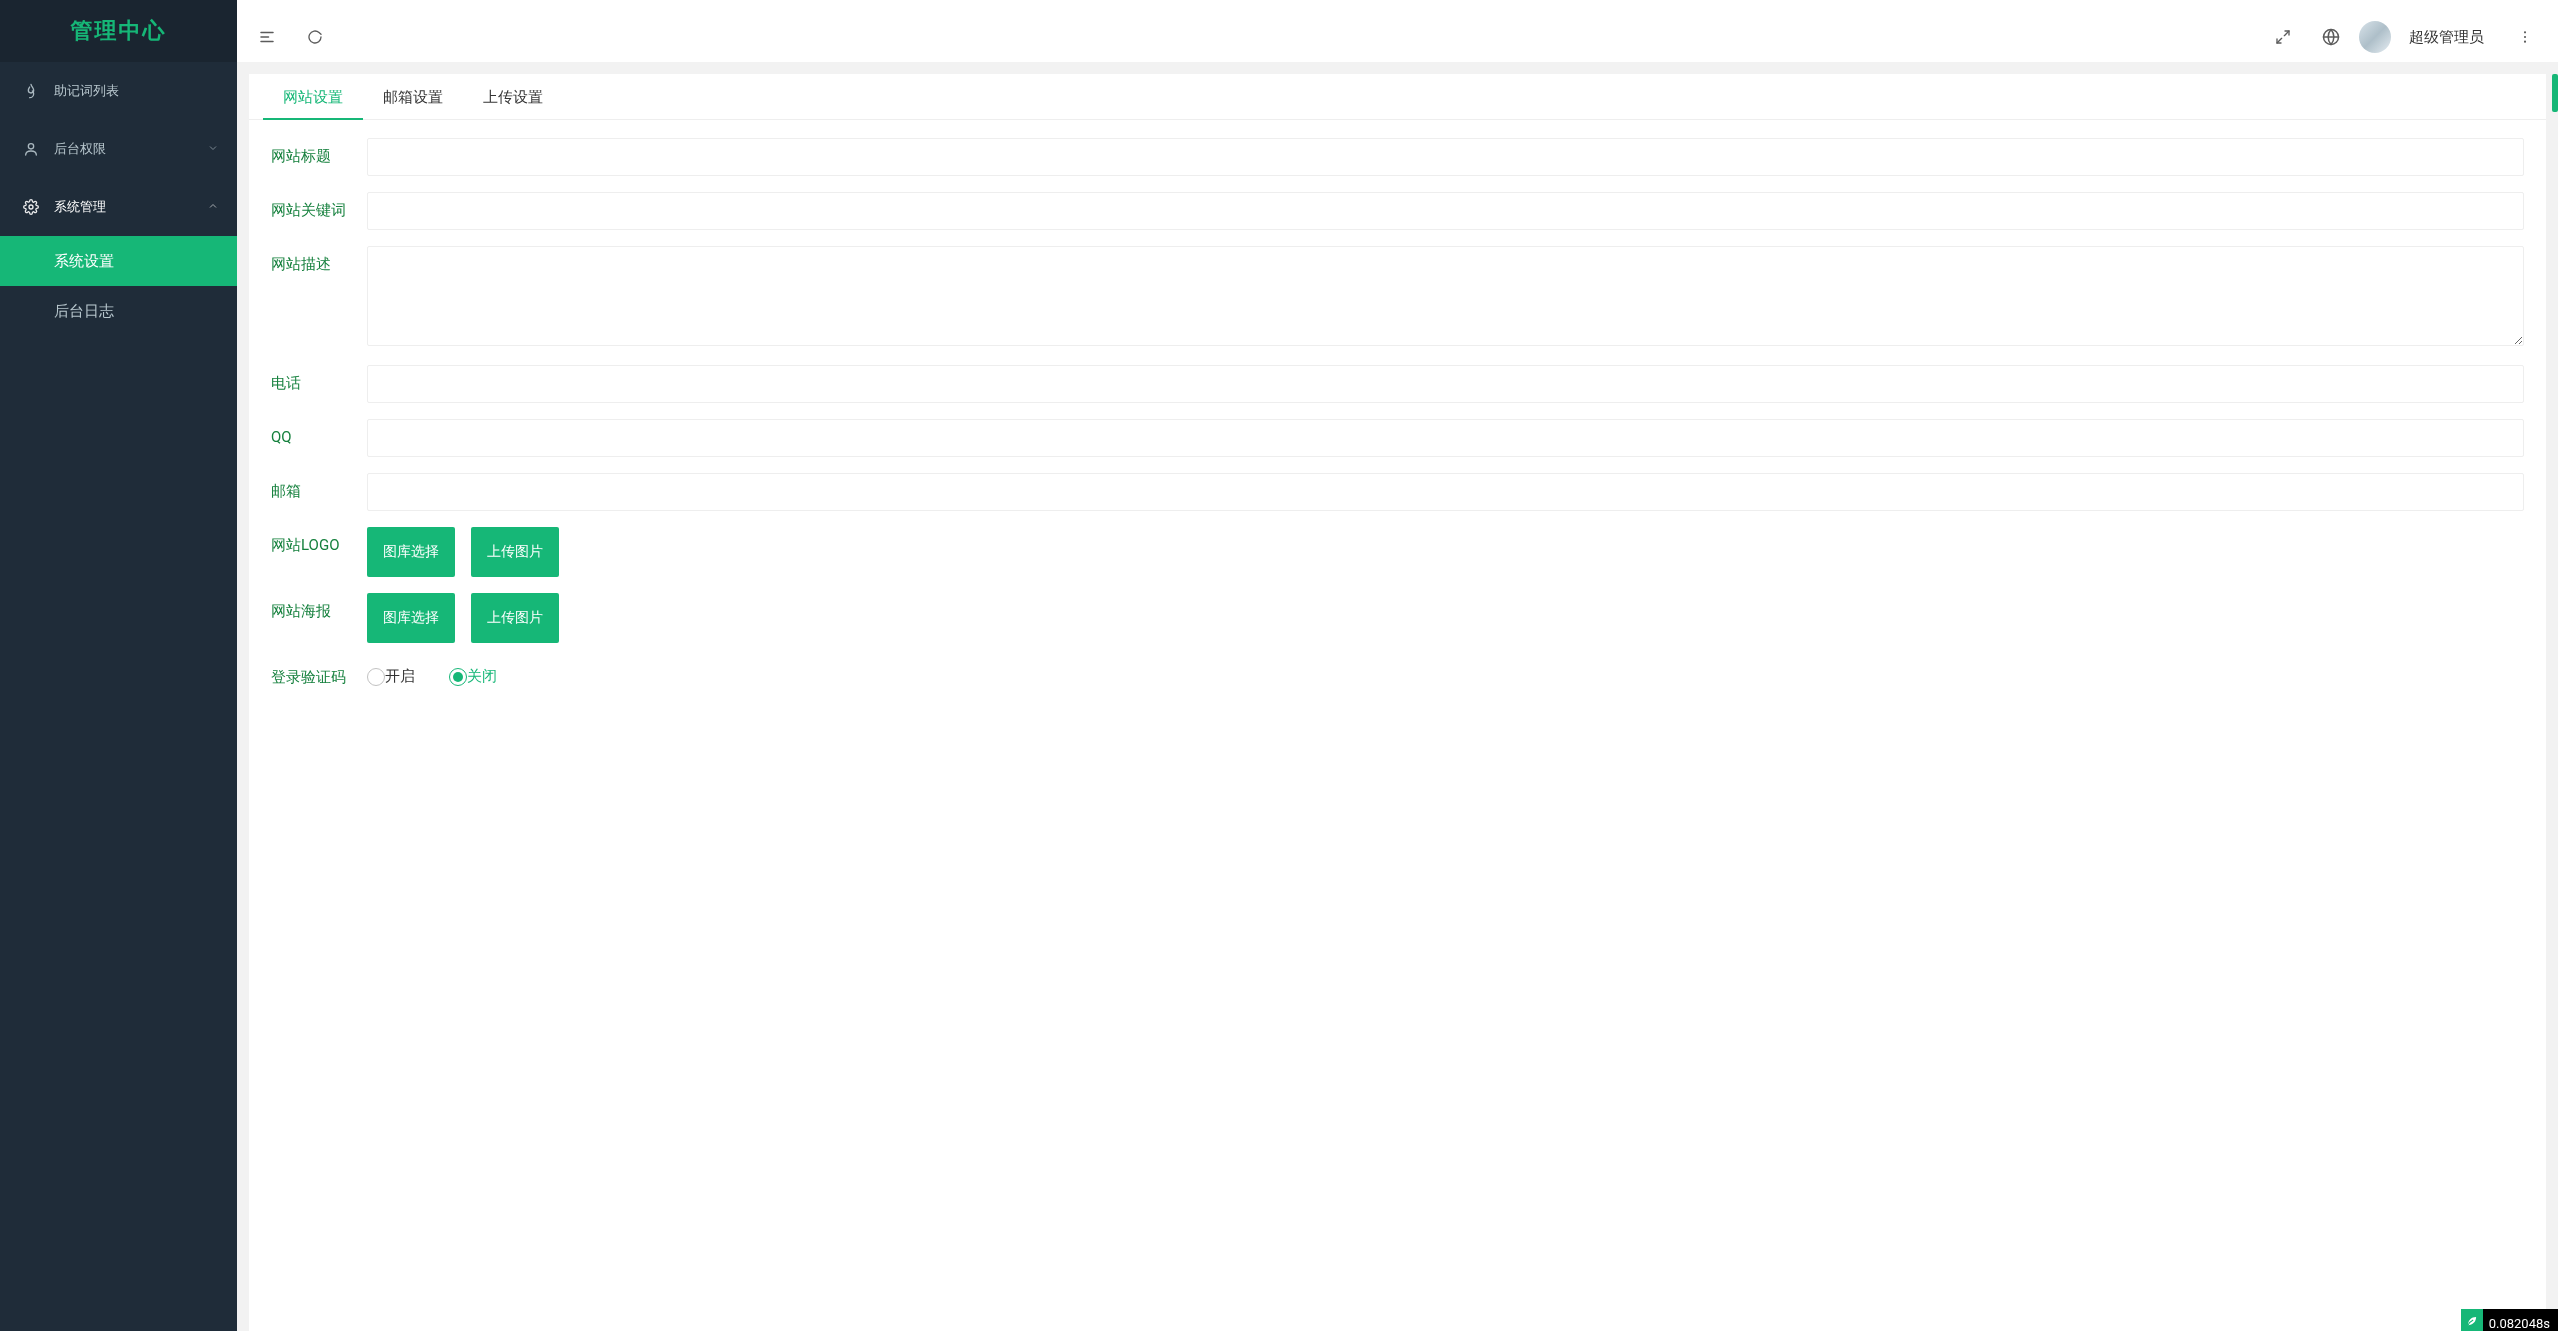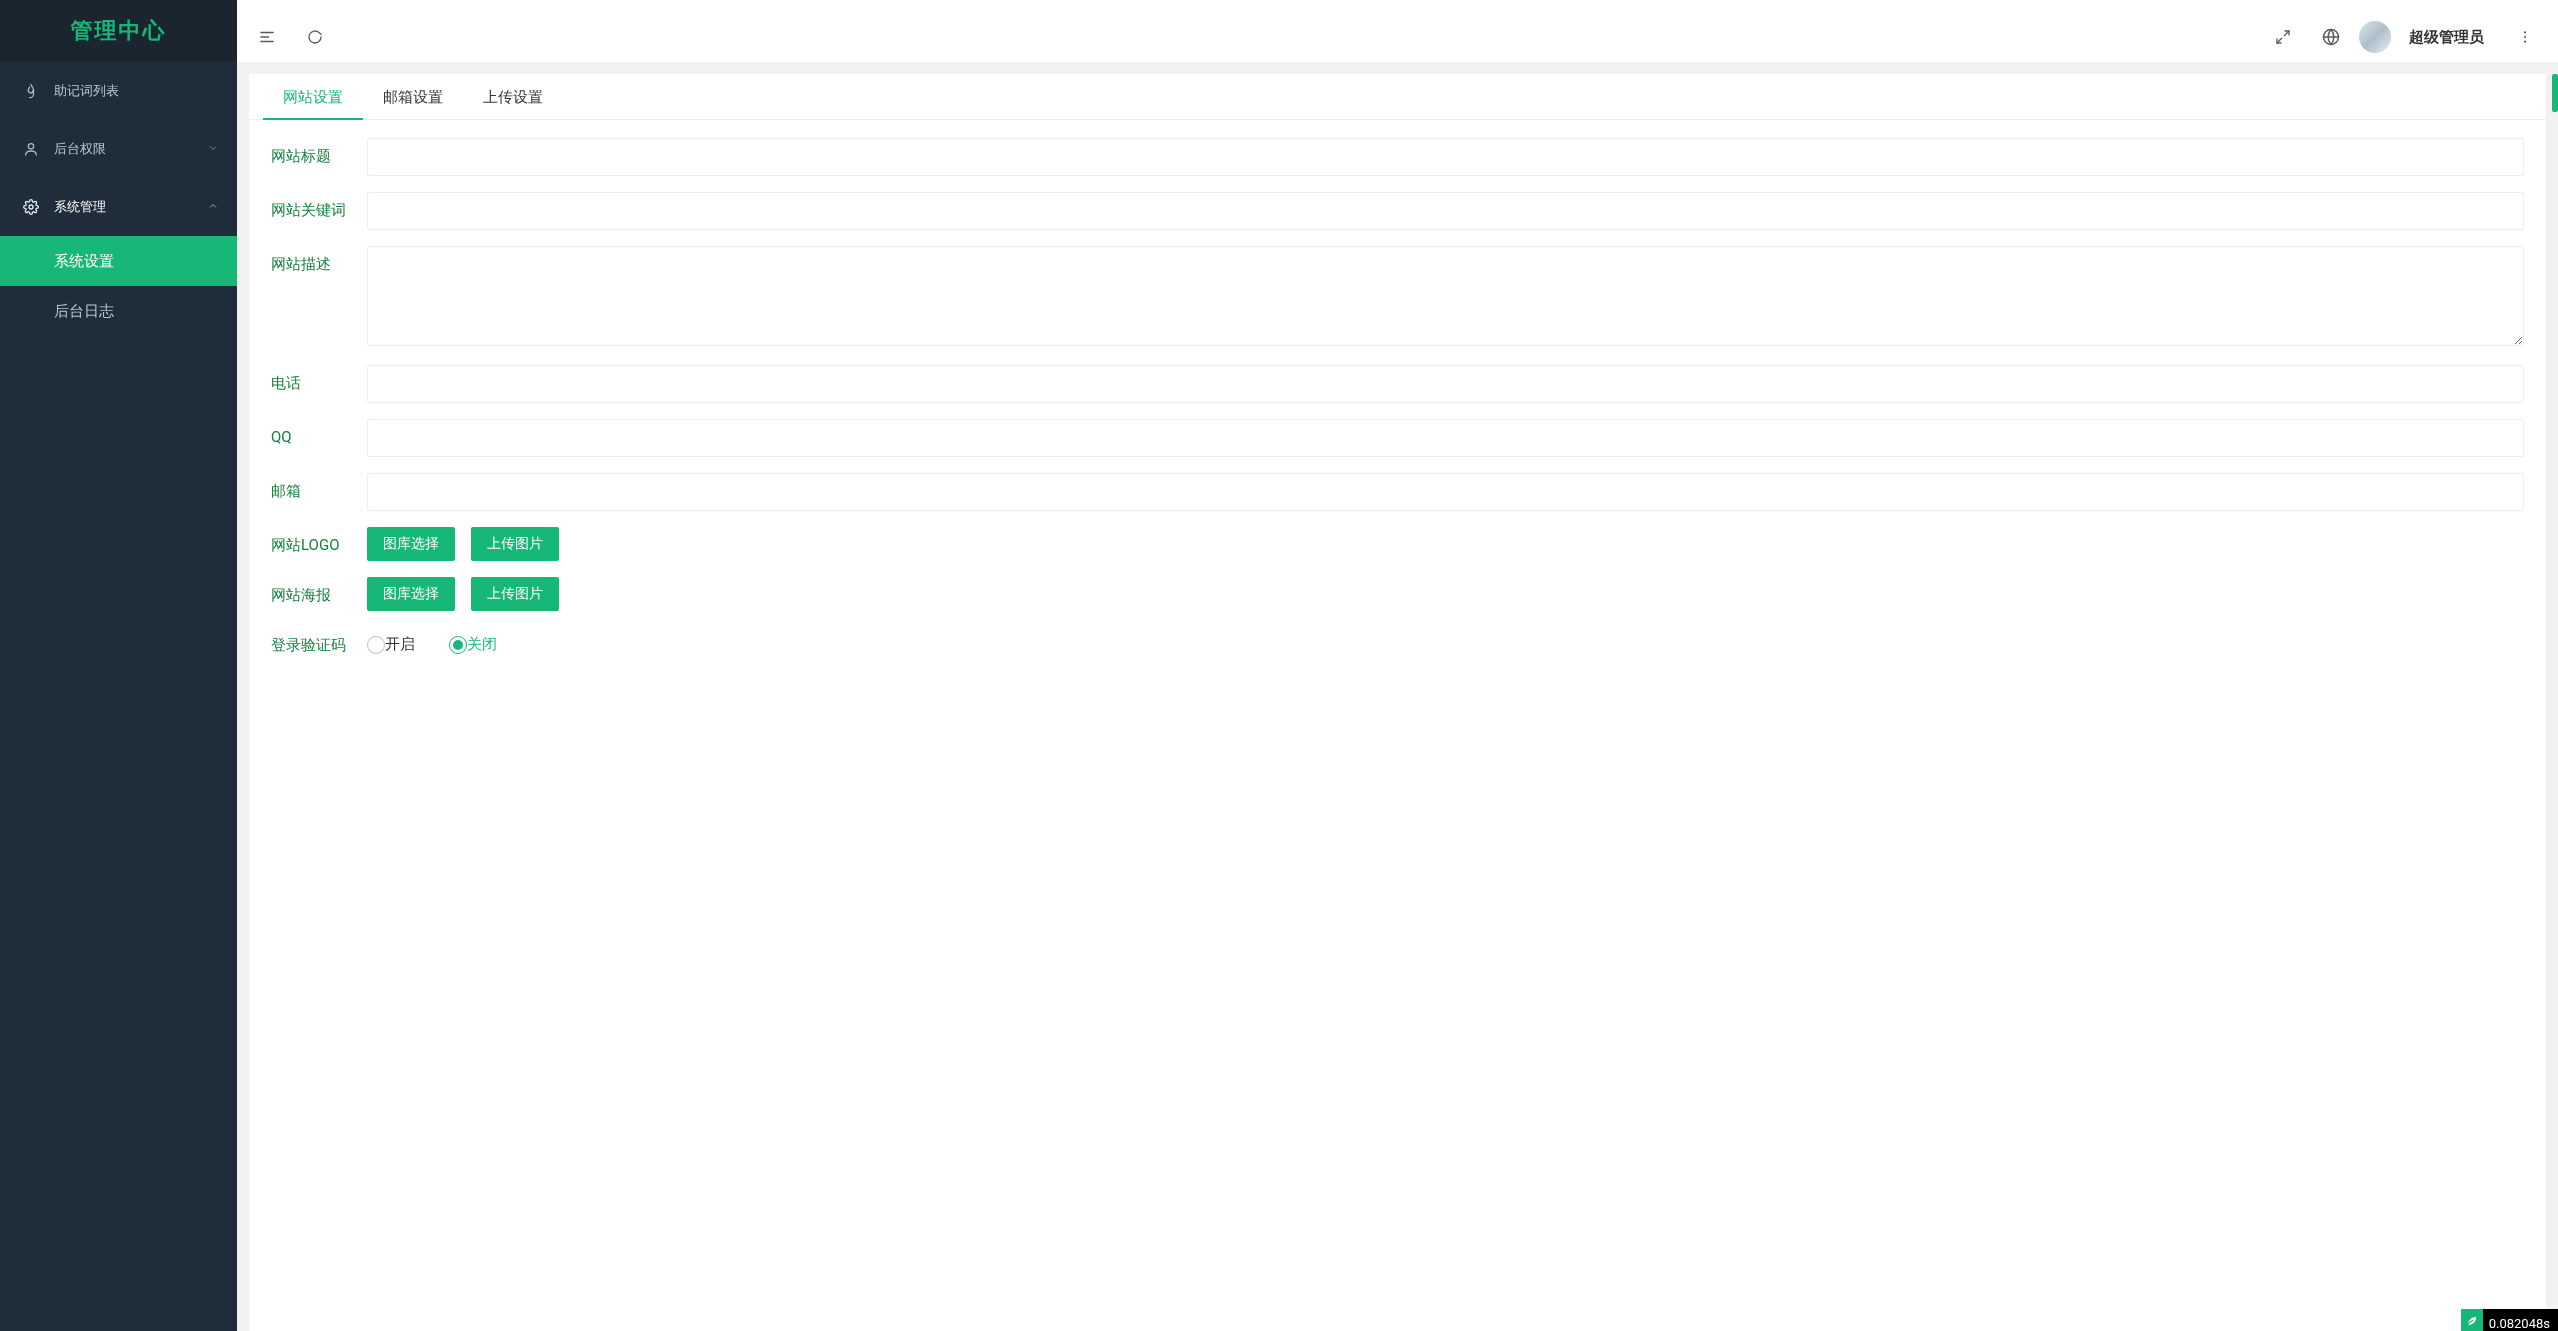--- a/index.html
+++ b/index.html
@@ -14,21 +14,21 @@
 .nav-item.active { background: #16b777; color: #fff; }
 .nav-item .icon { width: 18px; height: 18px; margin-right: 14px; display: inline-flex; align-items: center; justify-content: center; opacity: .9; }
 .nav-item .chev { margin-left: auto; opacity: .6; }
 .nav-item.expanded { color: #fff; }
 .nav-sub .nav-item { padding-left: 54px; height: 50px; font-size: 15px; }
 
 
 .main { flex: 1; display: flex; flex-direction: column; min-width: 0; }
 
 
-.header { height: 62px; background: #fff; display: flex; align-items: center; padding: 12px 18px 0 10px; gap: 8px; font-weight: bold; }
+.header { height: 62px; background: #fff; display: flex; align-items: center; padding: 12px 18px 0 10px; gap: 8px; }
 .hbtn { width: 40px; height: 62px; display: inline-flex; align-items: center; justify-content: center; cursor: pointer; }
 .hbtn svg { opacity: .8; }
 .hspacer { flex: 1; }
 .avatar { width: 32px; height: 32px; border-radius: 50%; background: linear-gradient(135deg,#d9e3ea 0%,#aebfc9 50%,#e6edf2 100%); margin-right: 10px; }
 .username { font-size: 15px; margin-right: 18px; }
 .vdots { width: 30px; text-align: center; }
 
 
 .content-wrap { flex: 1; padding: 12px 12px 0 12px; overflow: hidden; position: relative; }
 .panel { background: #fff; height: 100%; position: relative; }
@@ -42,21 +42,21 @@
 
 
 .form { padding: 18px 22px; }
 .form-row { display: flex; align-items: flex-start; margin-bottom: 16px; }
 .form-label { width: 96px; text-align: left; padding-right: 16px; padding-top: 9px; font-size: 15px; color: #15803d; flex-shrink: 0; }
 .form-control { flex: 1; }
 .input { width: 100%; height: 38px; border: 1px solid #eee; border-radius: 2px; padding: 0 10px; font-size: 14px; outline: none; }
 .textarea { width: 100%; min-height: 100px; border: 1px solid #eee; border-radius: 2px; padding: 8px 10px; font-size: 14px; outline: none; resize: vertical; }
 
 .btn-row { display: flex; gap: 16px; }
-.btn { background: #16b777; color: #fff; border: none; height: 34px; padding: 0 16px; font-size: 14px; border-radius: 2px; cursor: pointer; }
+.btn { background: #16b777; color: #fff; border: none; height: 50px; padding: 0 16px; font-size: 14px; border-radius: 2px; cursor: pointer; }
 
 .radio-row { display: flex; gap: 34px; align-items: center; padding-top: 8px; }
 .radio { display: inline-flex; align-items: center; gap: 0; cursor: pointer; font-size: 15px; }
 .rdot { width: 18px; height: 18px; border: 1px solid #c2c2c2; border-radius: 50%; display: inline-flex; align-items: center; justify-content: center; }
 .radio.checked .rdot { border-color: #16b777; }
 .radio.checked .rdot::after { content: ""; width: 10px; height: 10px; background: #16b777; border-radius: 50%; }
 .radio.checked { color: #16b777; }
 
 
 .perf { position: fixed; right: 0; bottom: 0; display: flex; align-items: flex-end; background: #000; color: #fff; font-size: 13px; height: 22px; padding-right: 8px; }

